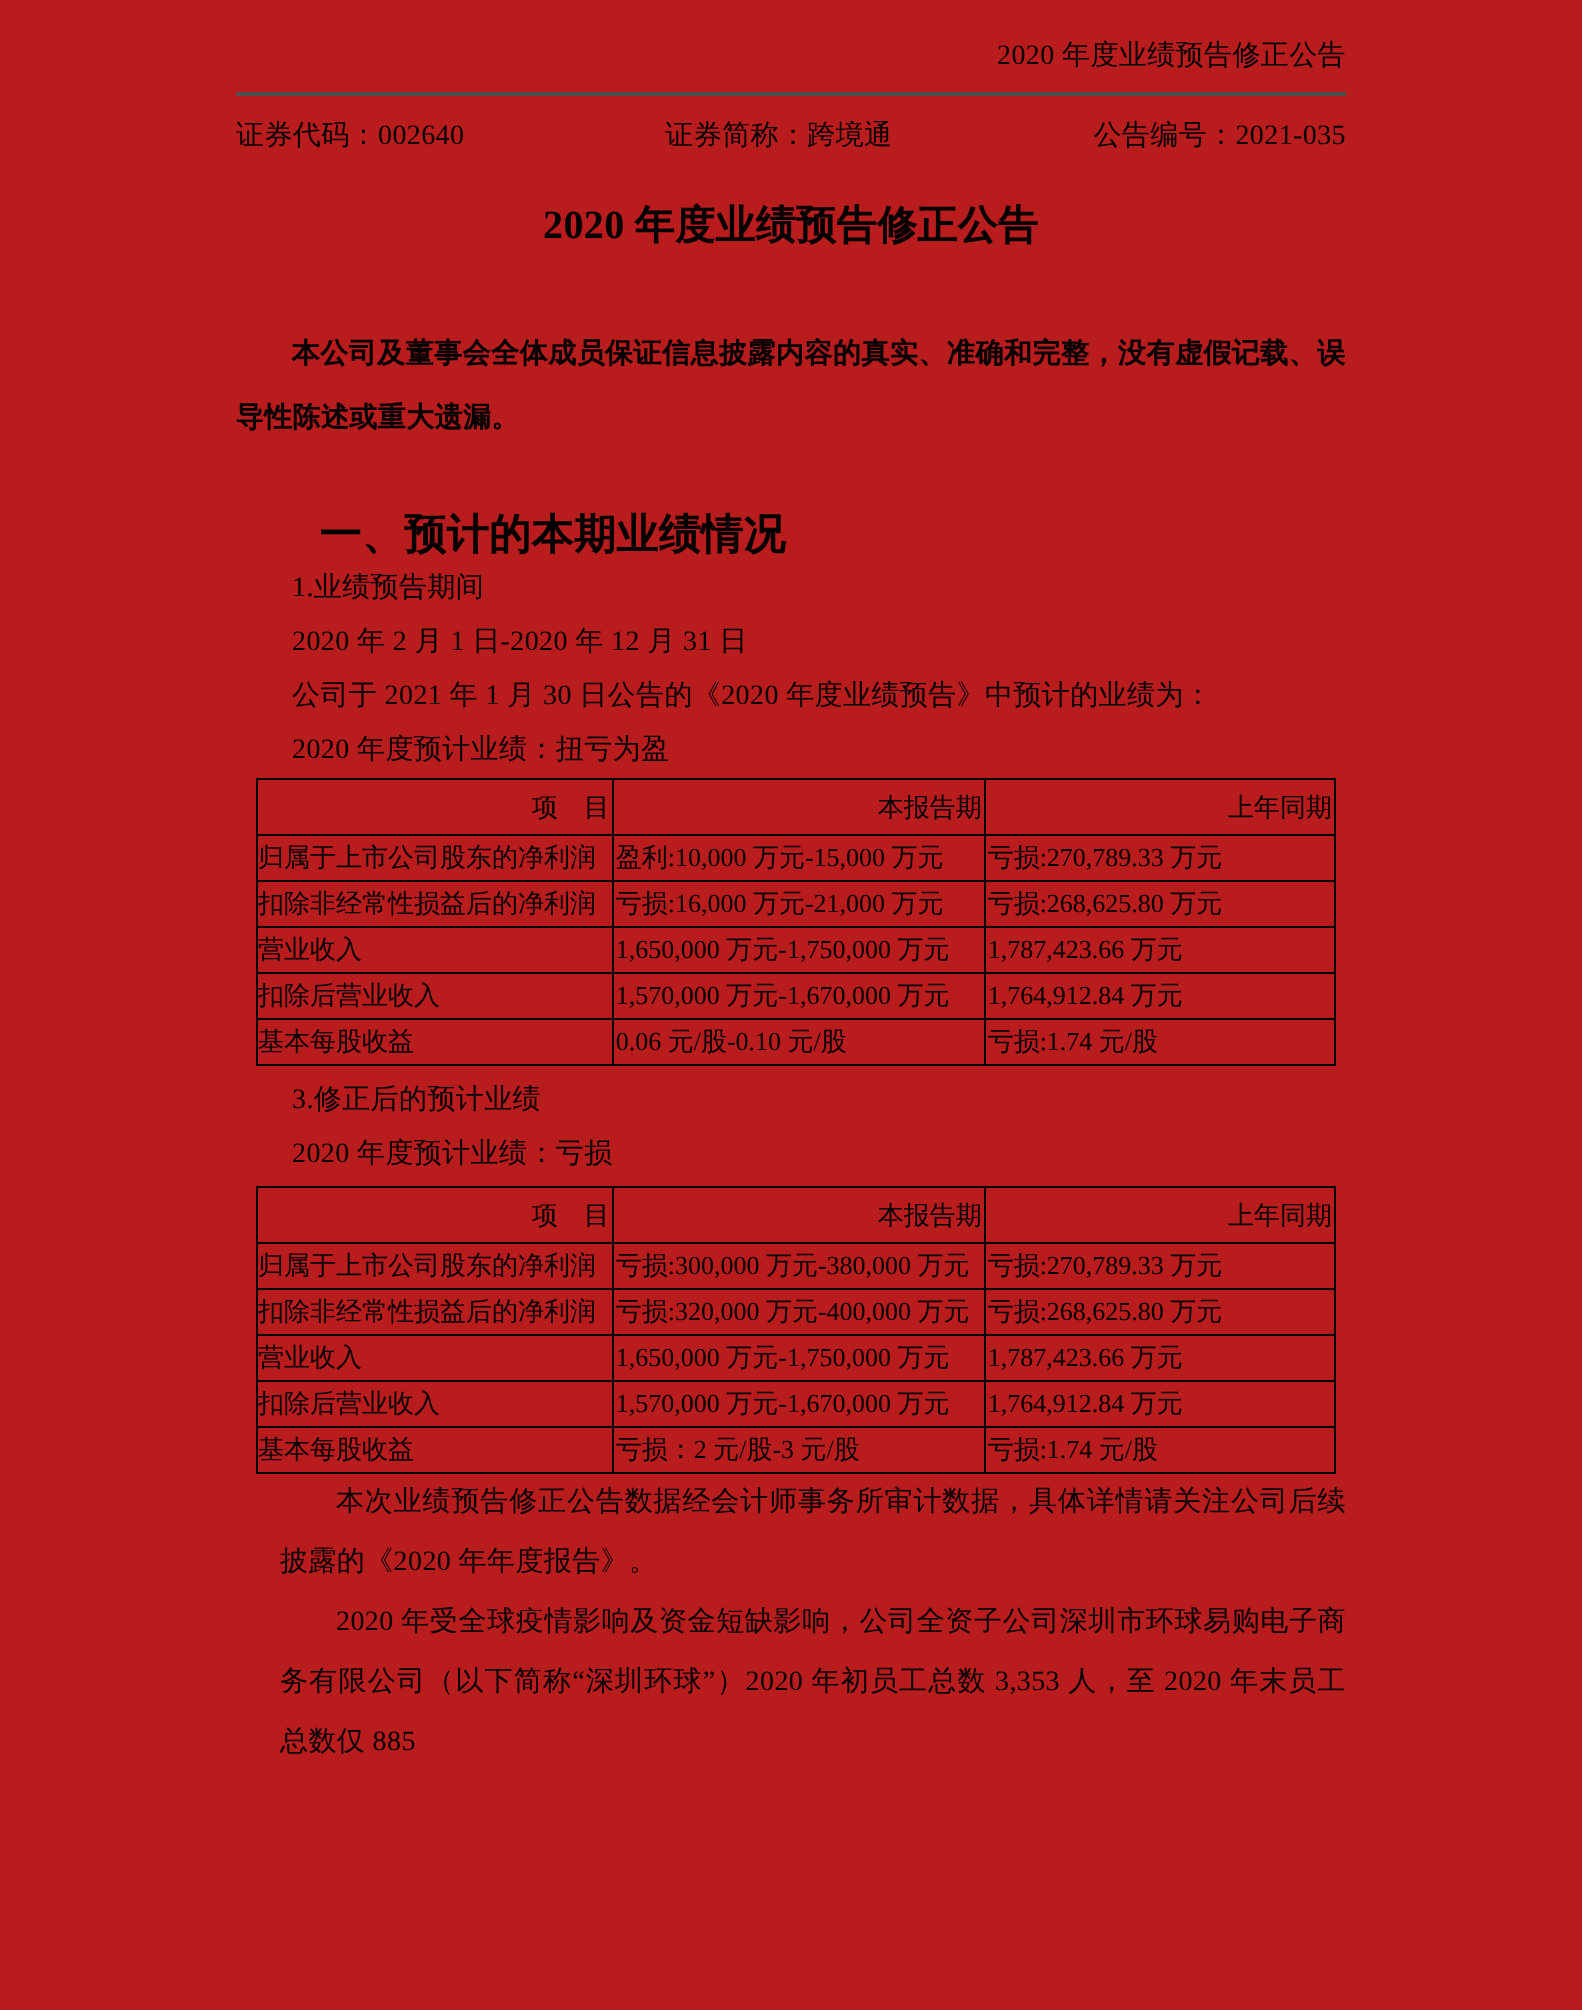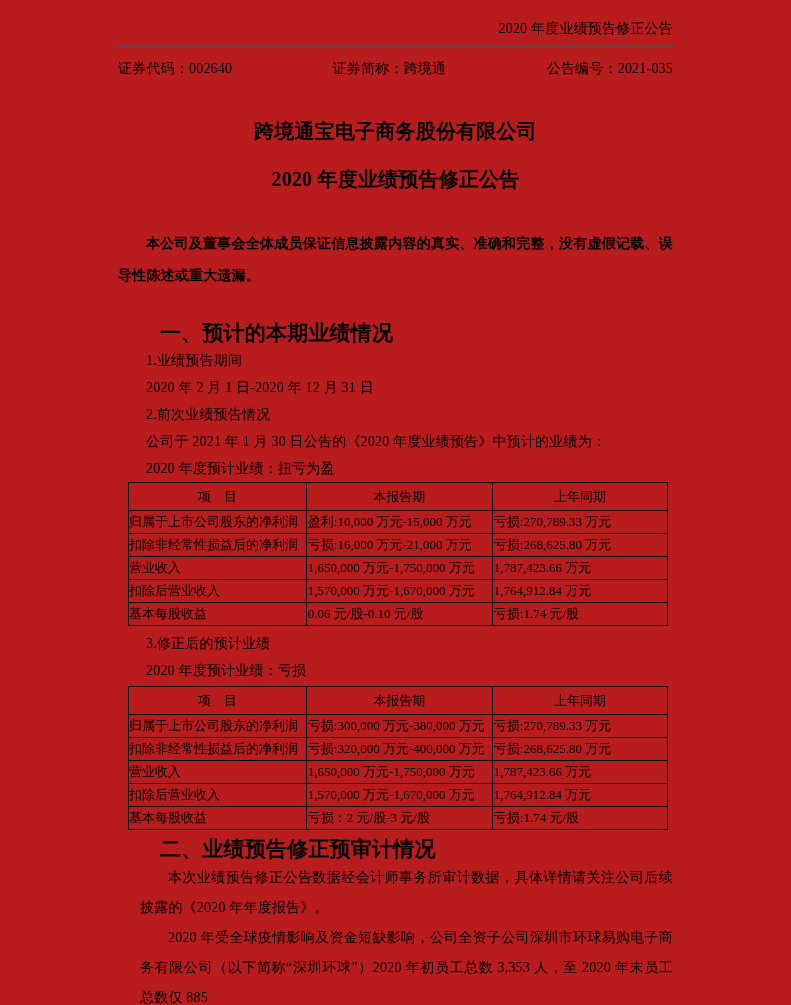--- a/index.html
+++ b/index.html
@@ -76,21 +76,21 @@
   .data-table col.c1 { width: 33%; }
   .data-table col.c2 { width: 34.5%; }
   .data-table col.c3 { width: 32.5%; }
   .data-table th, .data-table td {
     border: 1px solid #000000;
     overflow: hidden;
   }
   .data-table th {
     height: 25px;
     font-weight: normal;
-    text-align: center;
+    text-align: right;
   }
   .data-table td {
     height: 22px;
     white-space: nowrap;
     text-align: left;
     padding: 0 1px;
   }
   .data-table td.label-cell {
     text-align: left;
     padding-left: 0;
@@ -114,29 +114,27 @@
 
   <div class="doc-note">2020 年度业绩预告修正公告</div>
   <div class="divider"></div>
 
   <div class="info-row">
     <span>证券代码：002640</span>
     <span>证券简称：跨境通</span>
     <span>公告编号：2021-035</span>
   </div>
 
-  <div class="title1">跨境通宝电子商务股份有限公司</div>
   <div class="title2">2020 年度业绩预告修正公告</div>
 
   <div class="disclaimer">本公司及董事会全体成员保证信息披露内容的真实、准确和完整，没有虚假记载、误导性陈述或重大遗漏。</div>
 
   <div class="sec-heading s1-heading">一、预计的本期业绩情况</div>
   <div class="body-line">1.业绩预告期间</div>
   <div class="body-line">2020 年 2 月 1 日-2020 年 12 月 31 日</div>
-  <div class="body-line">2.前次业绩预告情况</div>
   <div class="body-line">公司于 2021 年 1 月 30 日公告的《2020 年度业绩预告》中预计的业绩为：</div>
   <div class="body-line">2020 年度预计业绩：扭亏为盈</div>
 
   <table class="data-table t1">
     <colgroup>
         <col class="c1">
         <col class="c2">
         <col class="c3">
       </colgroup>
     <tbody>
@@ -209,18 +207,17 @@
       <td>1,764,912.84 万元</td>
     </tr>
     <tr>
       <td class="label-cell">基本每股收益</td>
       <td>亏损：2 元/股-3 元/股</td>
       <td>亏损:1.74 元/股</td>
     </tr>
   </tbody>
     </table>
 
-  <div class="sec-heading s2-heading">二、业绩预告修正预审计情况</div>
   <div class="para">本次业绩预告修正公告数据经会计师事务所审计数据，具体详情请关注公司后续披露的《2020 年年度报告》。</div>
 
   <div class="para">2020 年受全球疫情影响及资金短缺影响，公司全资子公司深圳市环球易购电子商务有限公司（以下简称“深圳环球”）2020 年初员工总数 3,353 人，至 2020 年末员工总数仅 885</div>
 
 </div>
 
 </body></html>

